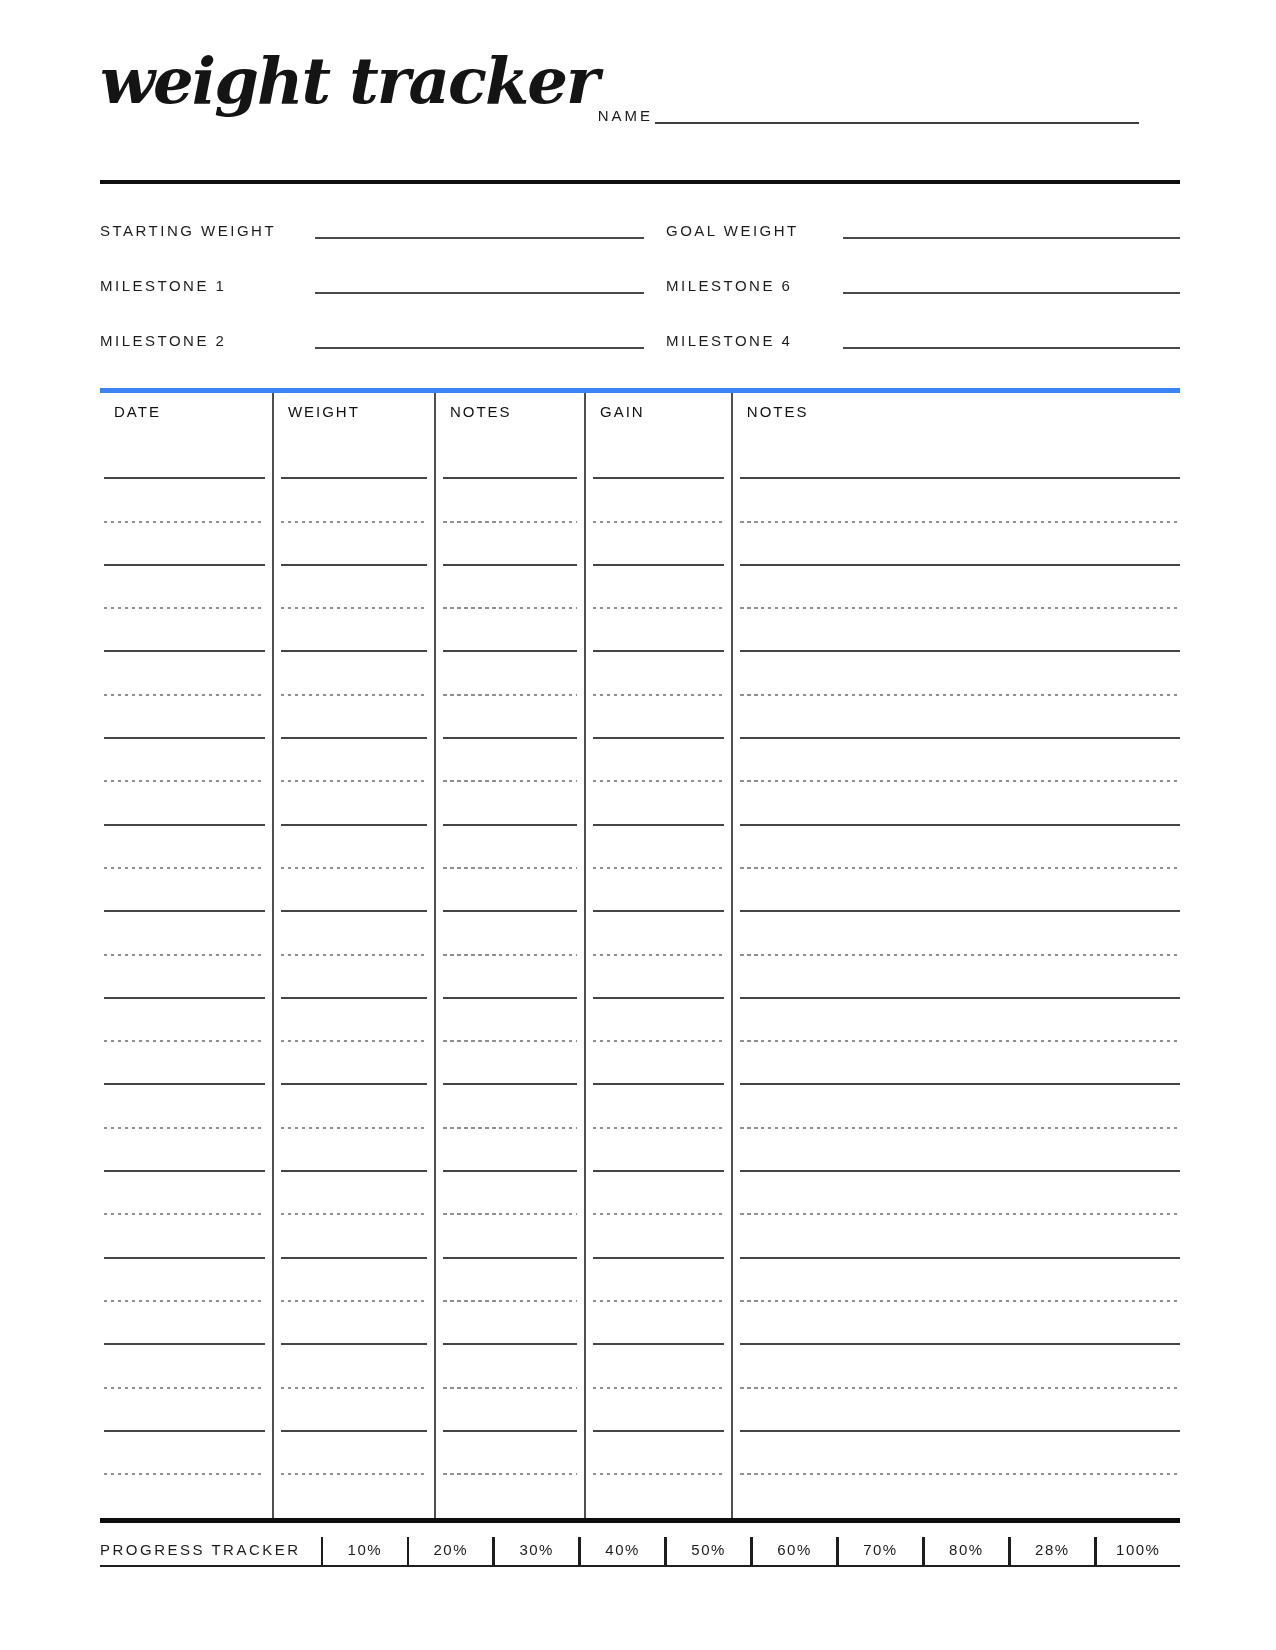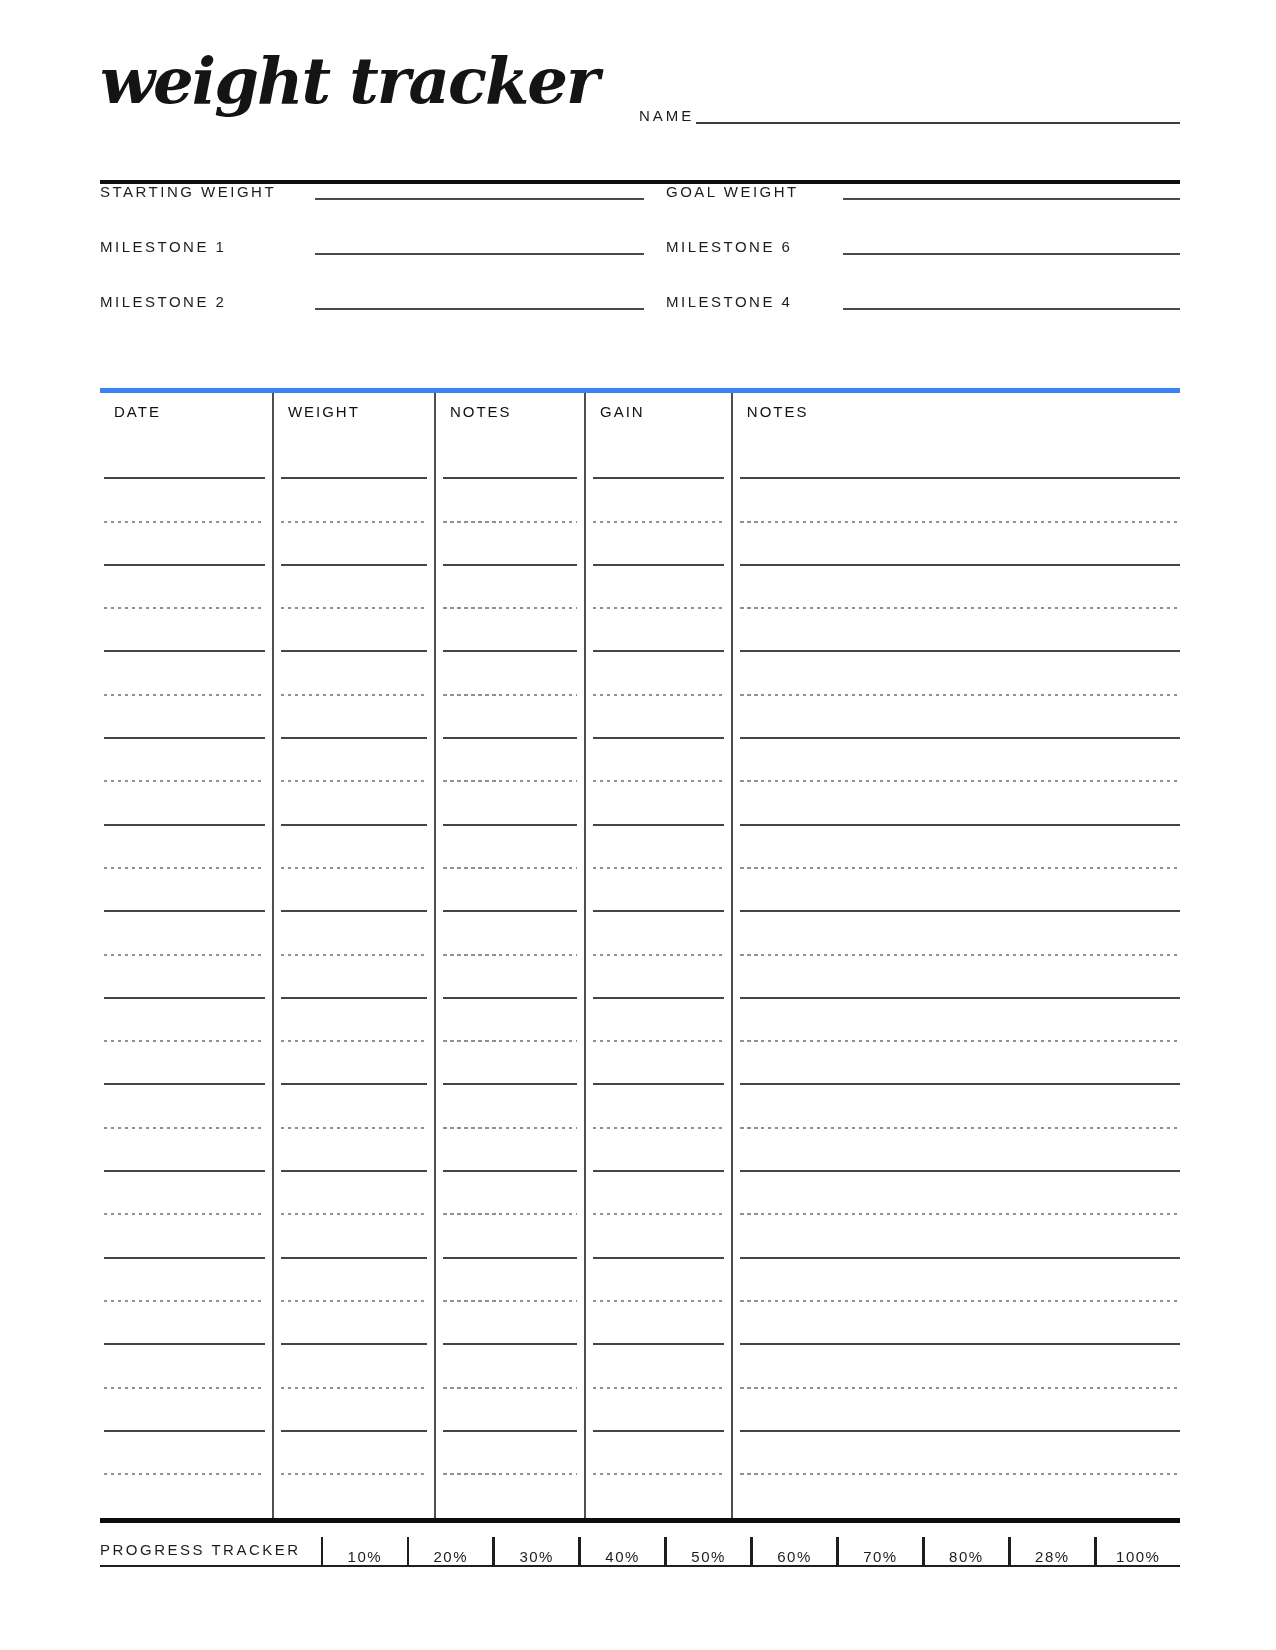--- a/index.html
+++ b/index.html
@@ -11,21 +11,21 @@
     margin: 0 auto;
     background: #ffffff;
     padding: 0 96px 0 100px;
     font-family: "Liberation Sans", sans-serif;
     color: #1c1c1c;
   }
 
   
   .top-row {
     display: flex;
-    justify-content: space-between;
+    justify-content: flex-start;
     align-items: flex-start;
     padding-top: 46px;
     height: 132px;
   }
   .title {
     font-family: "DejaVu Serif", serif;
     font-style: italic;
     font-weight: 700;
     font-size: 64px;
     line-height: 1.1;
@@ -58,20 +58,21 @@
     margin-top: 48px;
   }
 
   
   .fields { display: flex; gap: 22px; }
   .fields-col { display: flex; flex-direction: column; }
   .col-left  { width: 544px; }
   .col-right { flex: 1; }
   .field {
     display: flex;
+    align-items: flex-end;
     height: 55px;
     gap: 20px;
   }
   .field-label {
     font-size: 15px;
     letter-spacing: 2.5px;
     line-height: 1;
     padding-bottom: 1px;
     white-space: nowrap;
   }
@@ -141,20 +142,21 @@
   .step-bar {
     width: 2.5px;
     height: 28px;
     background: #1d1d1d;
     align-self: flex-end;
   }
   .step-pct {
     flex: 1;
     text-align: center;
     align-self: flex-end;
+    padding-bottom: 7px;
     font-size: 15px;
     letter-spacing: 1.5px;
   }
 </style>
 </head>
 <body>
 
 <div class="page">
 
   <div class="top-row">

